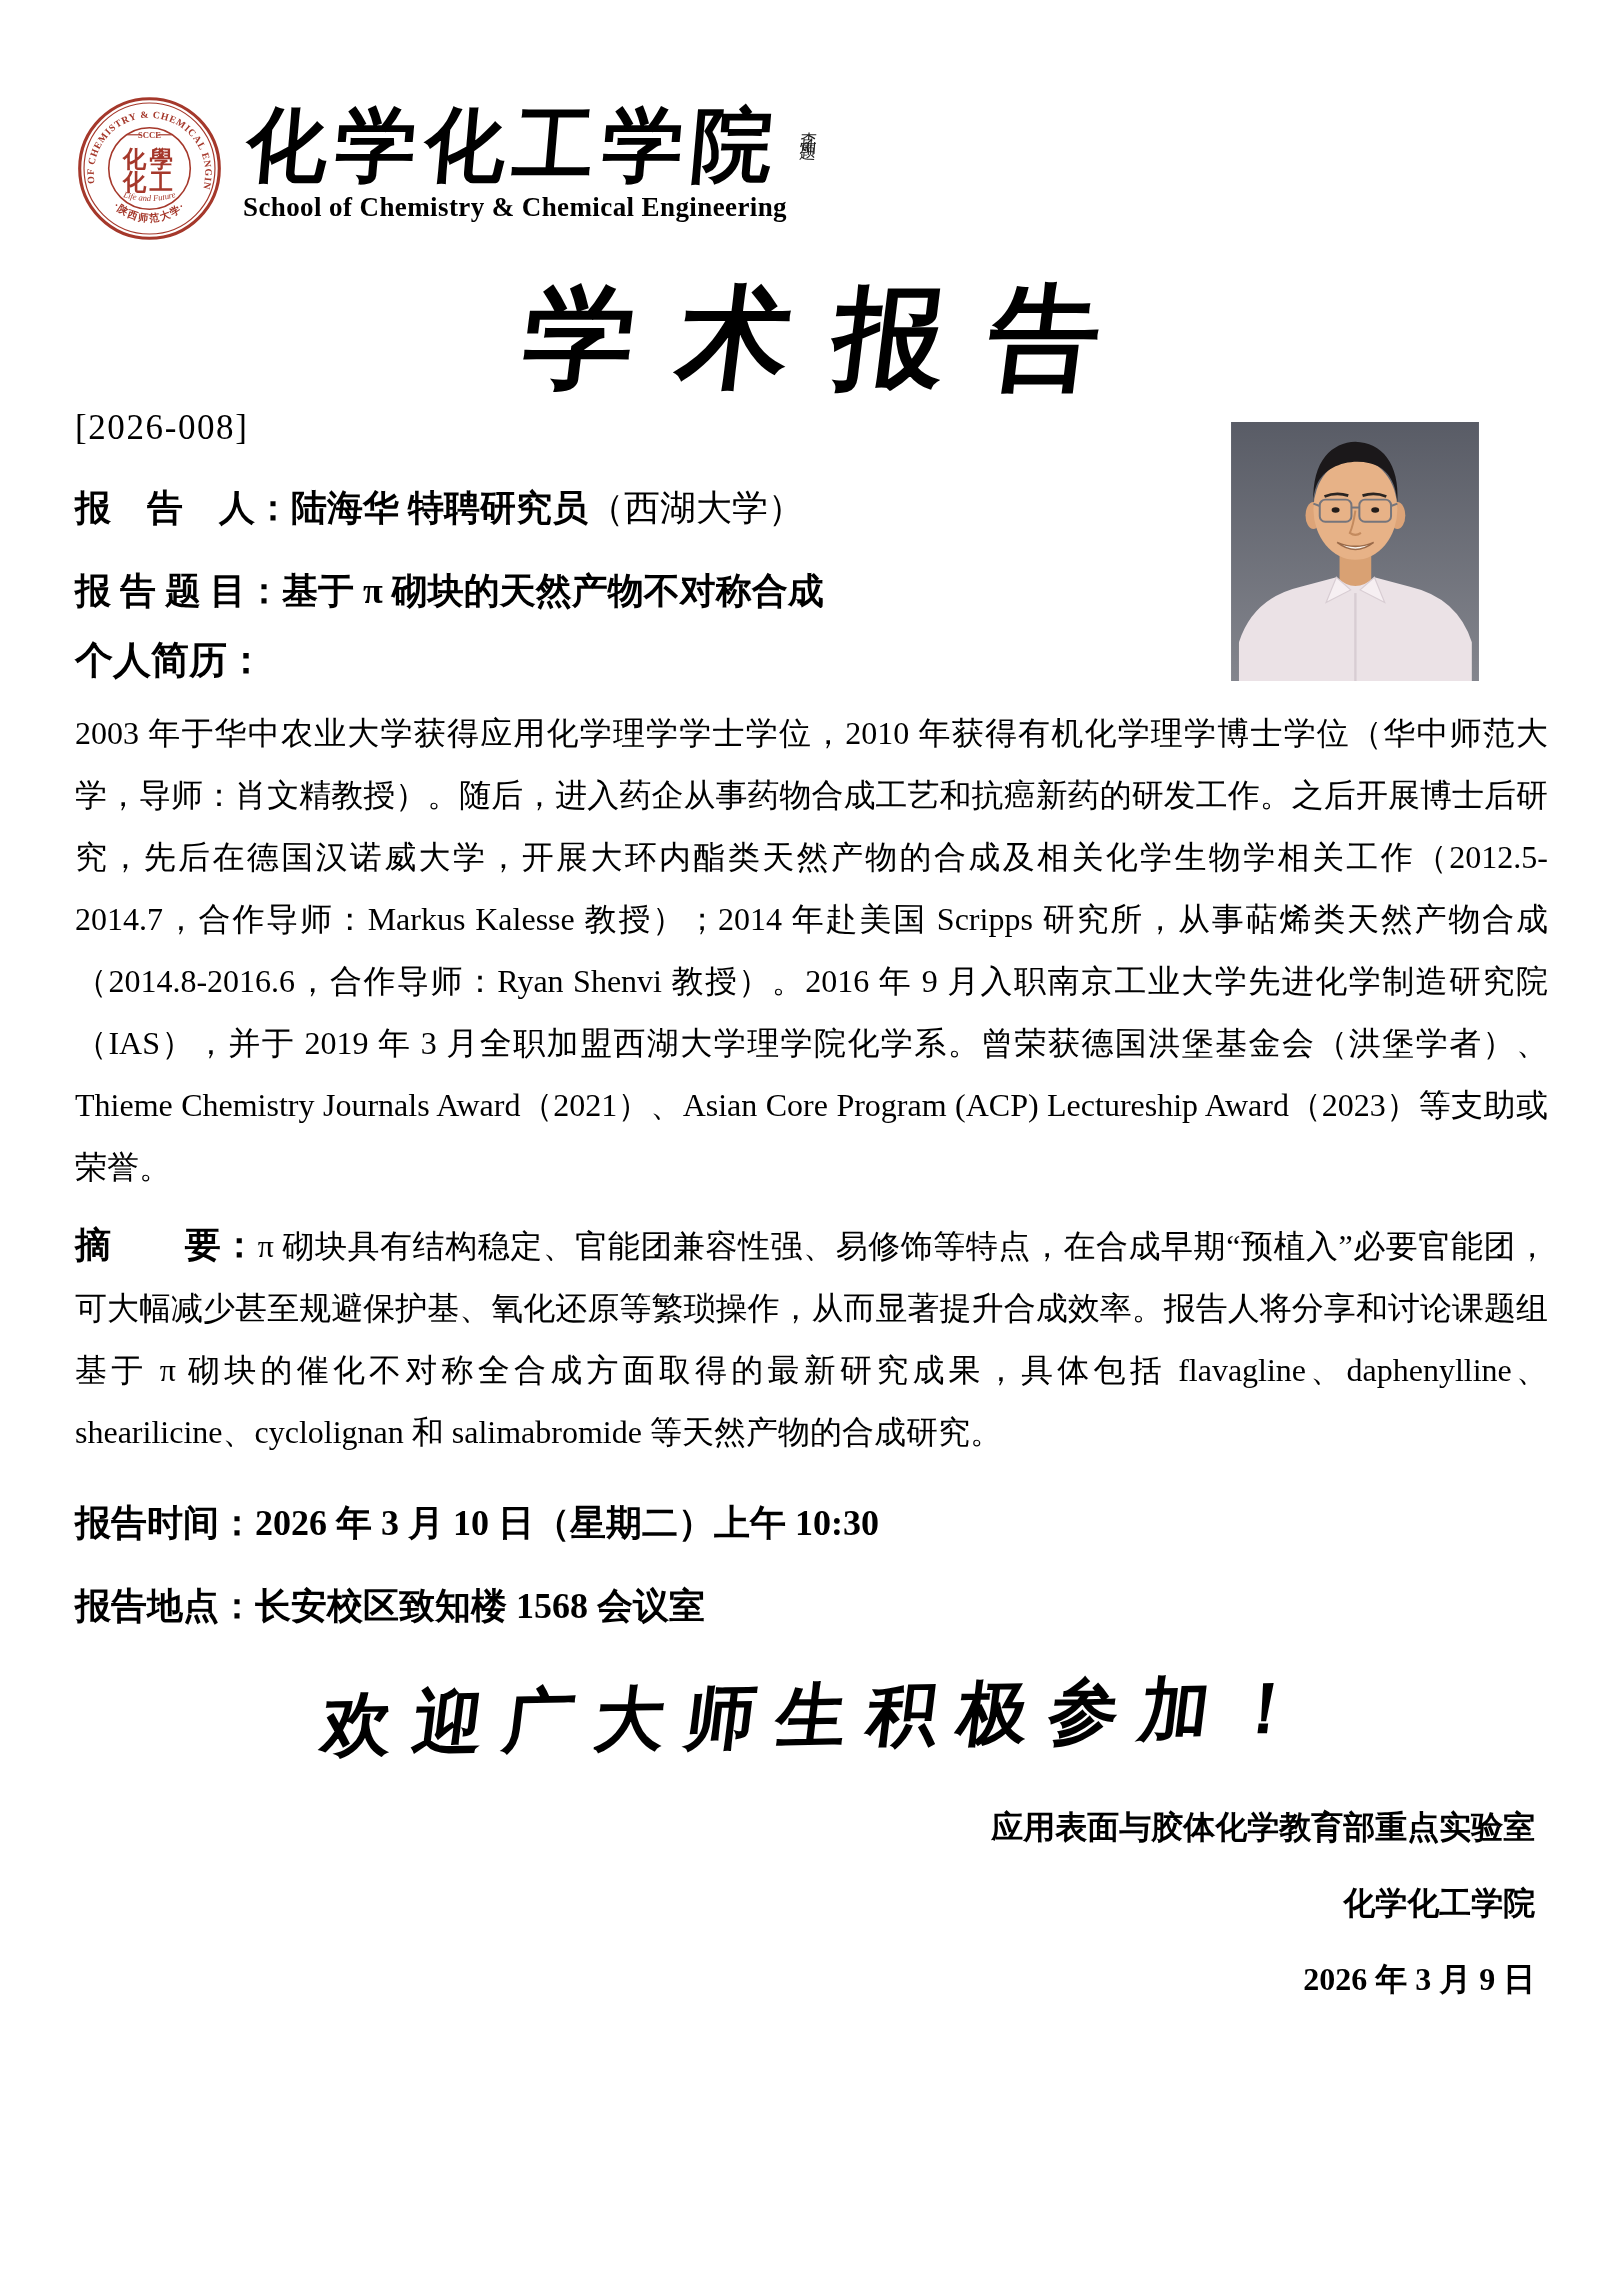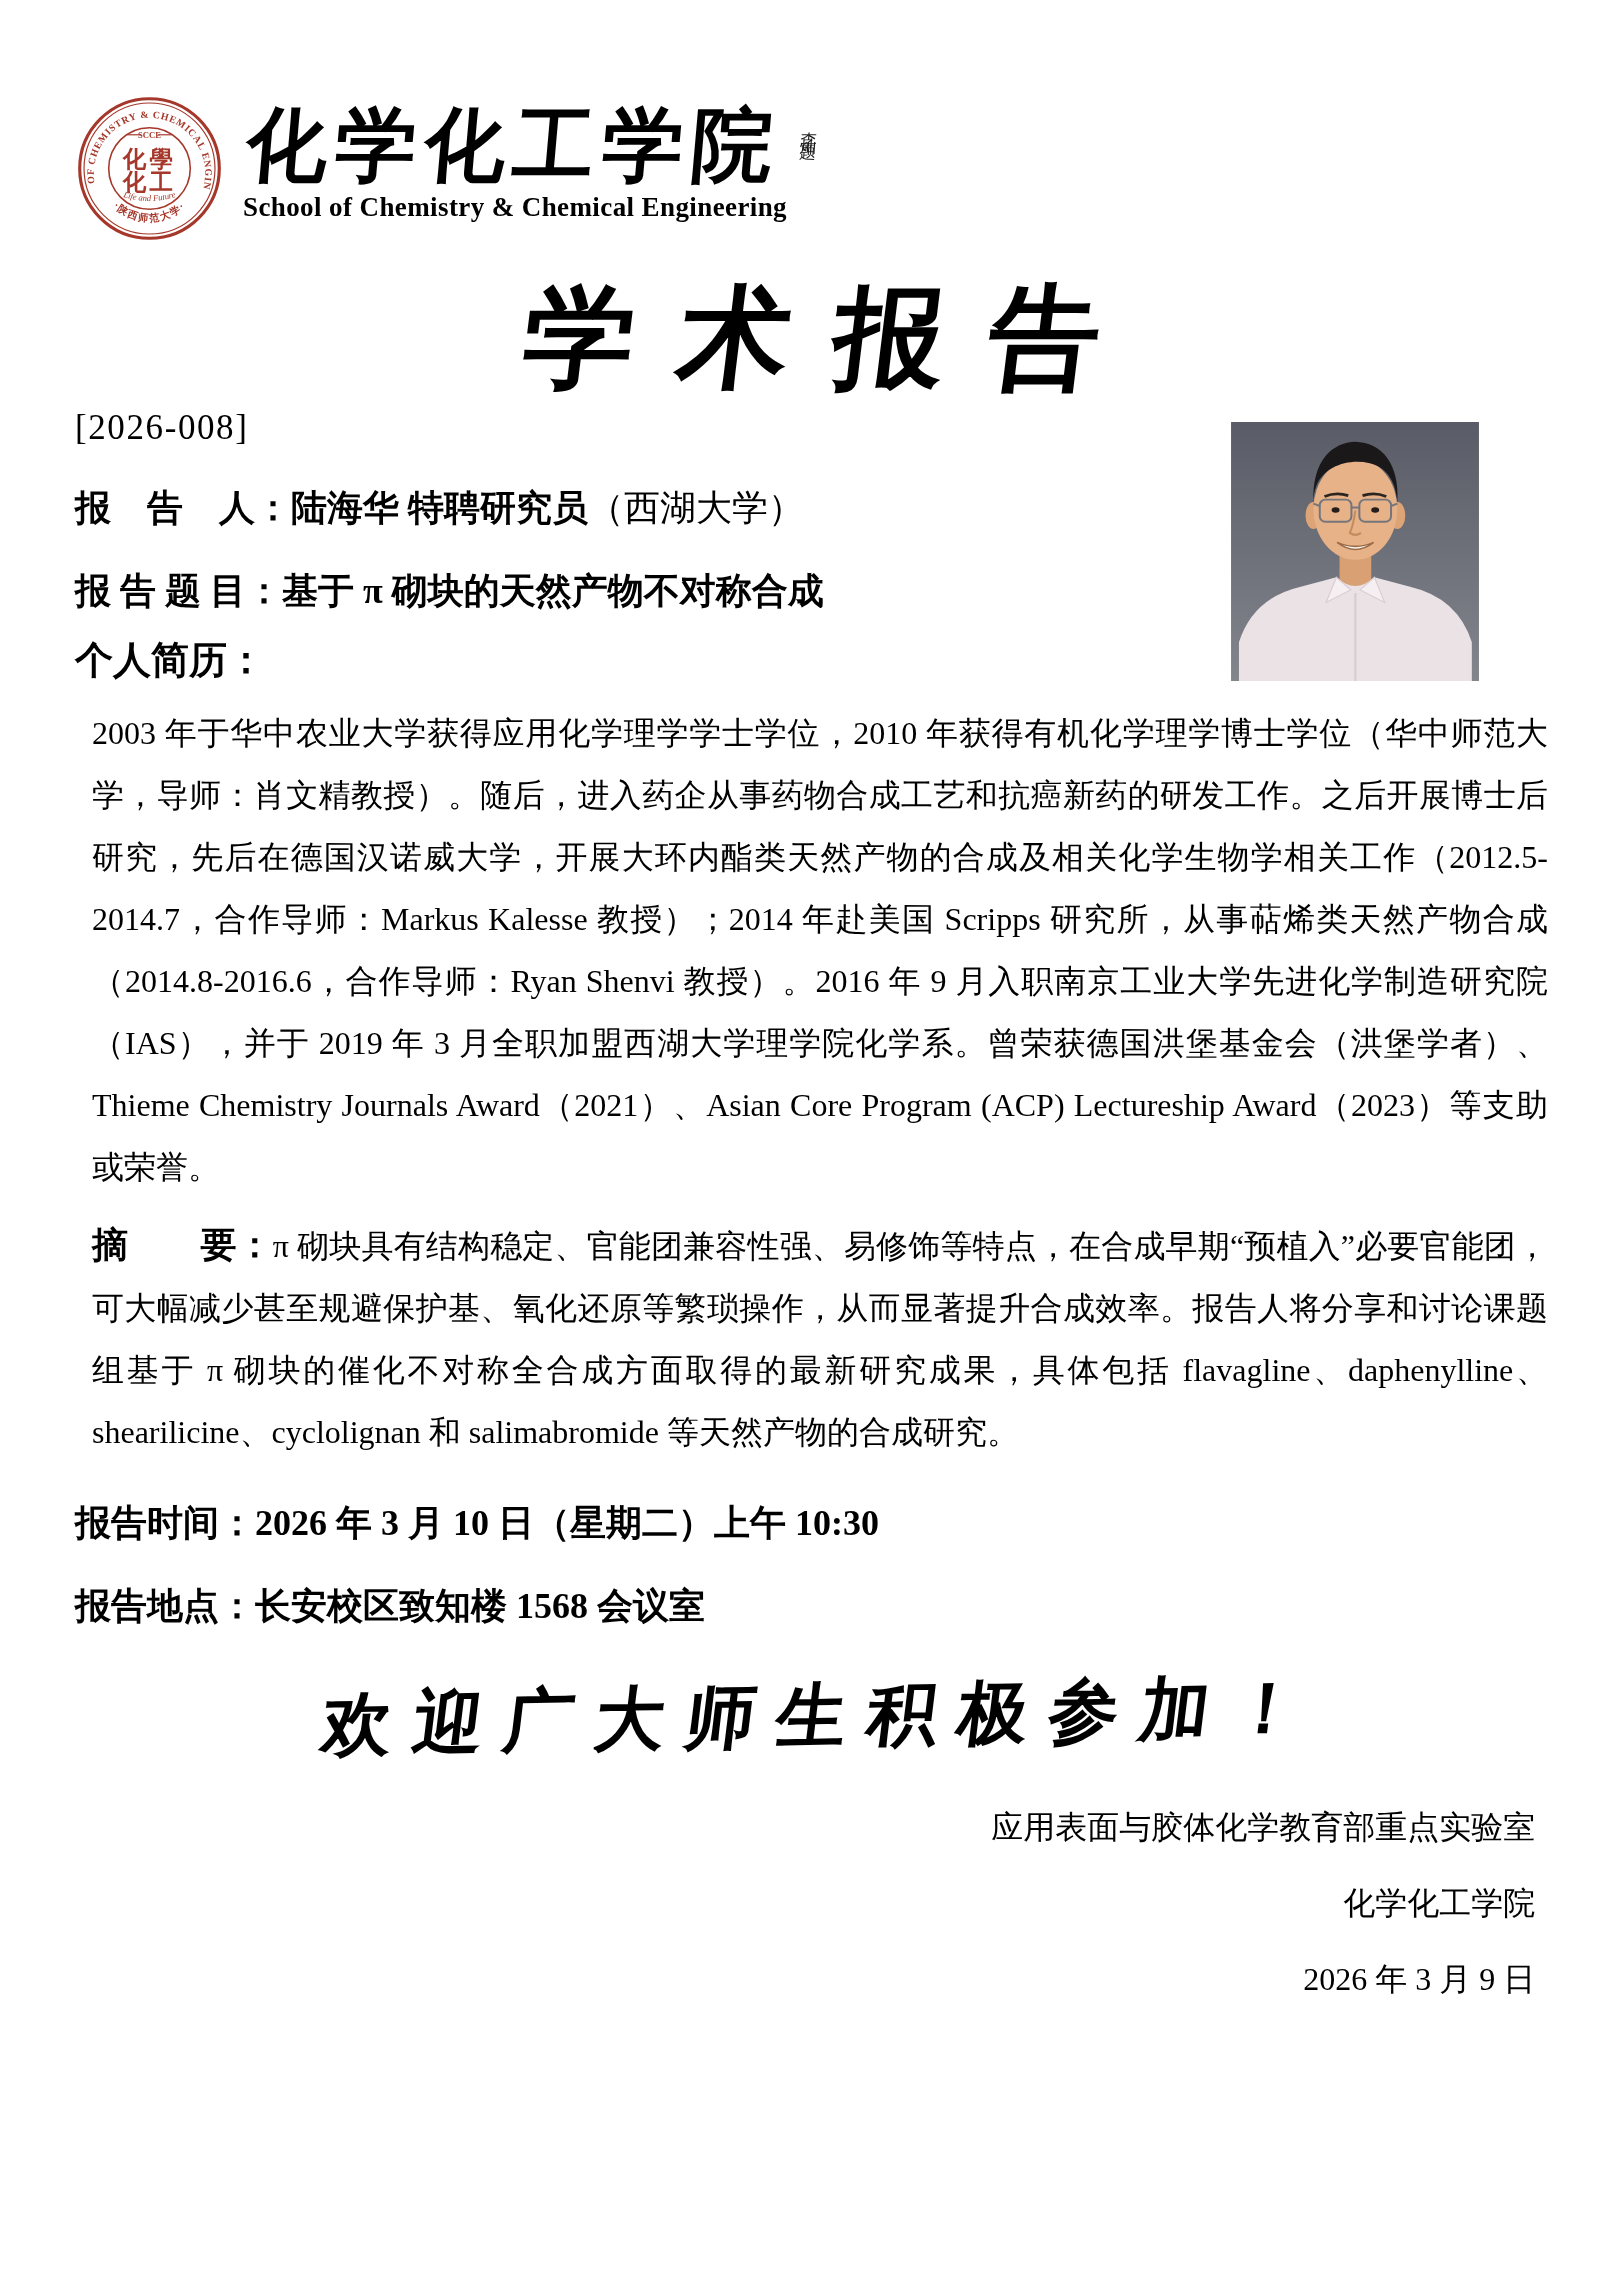--- a/index.html
+++ b/index.html
@@ -31,30 +31,30 @@
   .calli-main{
     display:inline-block;font-size:111px;font-weight:bold;line-height:1.2;
     letter-spacing:44px;padding-left:44px;transform:skewX(-7deg);
   }
   .number{text-align:left;font-size:35px;margin-top:3.2px;letter-spacing:1.6px;}
   
   .info-row{font-size:36px;font-weight:bold;margin-top:38px;line-height:1.25;}
   .info-row .regular{font-weight:normal;}
   .section-head{font-size:38px;font-weight:bold;margin-top:21px;}
   
-  .para{font-size:32px;line-height:62px;text-align:justify;margin:16px 0 0 17px;}
+  .para{font-size:32px;line-height:62px;text-align:justify;margin:16px 0 0 0;}
   .para .lead-bold{font-weight:bold;font-size:36px;}
   
   .welcome{text-align:center;margin-top:44px;}
   .calli-welcome{
     display:inline-block;font-size:70px;font-weight:bold;line-height:1.25;
     letter-spacing:20.6px;padding-left:20.6px;transform:skewX(-8deg) rotate(-1deg);
   }
   
-  .footer{margin-top:28.5px;text-align:right;font-size:32px;line-height:76px;padding-right:12.7px;}
+  .footer{margin-top:28.5px;text-align:right;font-size:32px;line-height:76px;padding-right:12.7px;font-weight:bold;}
   
   .photo-wrap{position:absolute;left:1231px;top:422px;width:248px;height:259px;}
   .photo-wrap svg{width:100%;height:100%;display:block;}
 </style>
 </head>
 <body>
 
 <div class="page">
 
   <div class="header">

